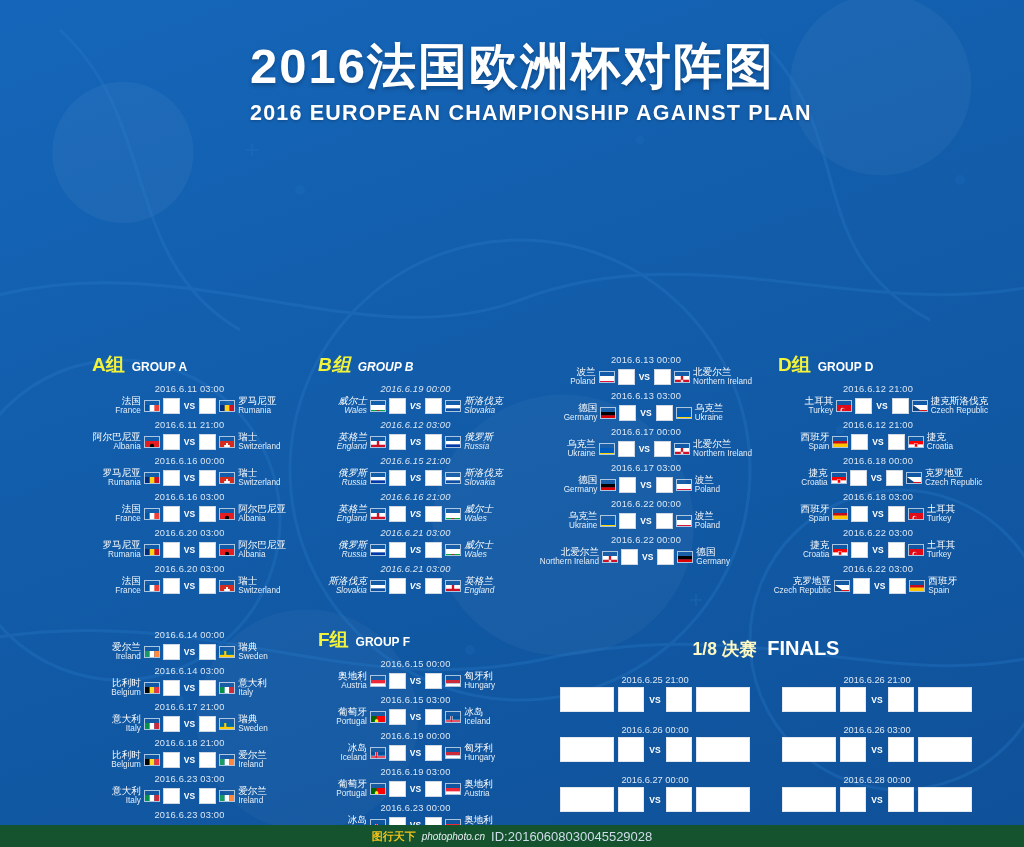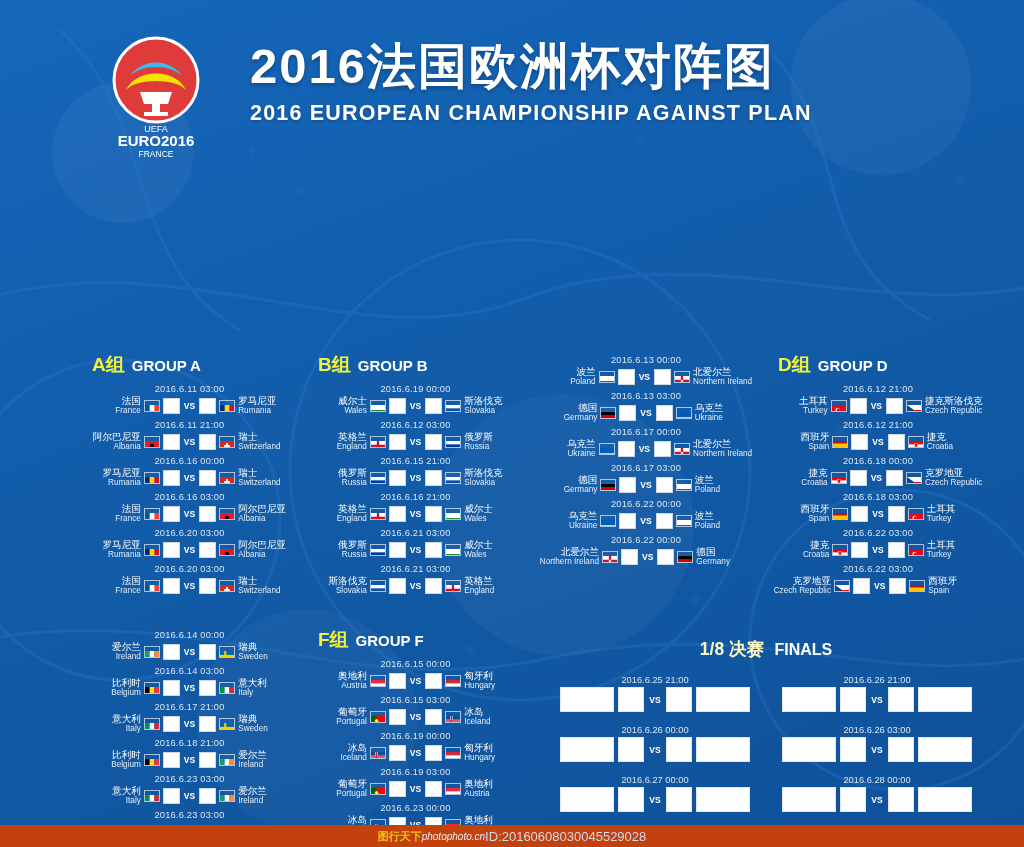--- a/index.html
+++ b/index.html
@@ -24,46 +24,46 @@
   .titles{position:absolute;left:250px;top:42px;}
   .title-cn{font-size:49px;font-weight:bold;letter-spacing:2px;line-height:1;
      text-shadow:0 2px 4px rgba(0,0,0,.28);}
   .title-en{font-size:21.5px;font-weight:bold;letter-spacing:1.2px;margin-top:10px;
      text-shadow:0 1px 3px rgba(0,0,0,.25);}
 
   .board{position:relative;padding:0 0 0 0;}
   .group{position:absolute;}
   .g-head{white-space:nowrap;margin-bottom:6px;}
   .g-head .cn{color:#f3f33a;font-size:19px;font-weight:bold;}
-  .g-head .en{color:#ffffff;font-size:15px;font-weight:bold;margin-left:7px;text-align:center;}
+  .g-head .en{color:#ffffff;font-size:12px;font-weight:bold;margin-left:7px;text-align:center;}
 
   .date{color:#d9e6f3;font-size:9.3px;text-align:center;margin:3px 0 1px;letter-spacing:.2px;}
   .match{display:flex;align-items:center;justify-content:center;gap:3px;height:22px;}
   .team{display:flex;align-items:center;gap:3px;}
   .team.left{justify-content:flex-end;}
   .team.right{justify-content:flex-start;}
   .tname{font-size:9px;line-height:10.5px;text-align:right;white-space:nowrap;}
   .team.right .tname{text-align:left;}
   .tname .cn{display:block;font-size:9.6px;}
   .tname .en{display:block;font-size:8.2px;color:#e4eef8;}
   .flag{width:14px;height:10px;border:0.5px solid rgba(255,255,255,.65);flex:0 0 auto;overflow:hidden;position:relative;}
   .score{width:15px;height:14px;background:#fff;border:1px solid #cfd8e2;flex:0 0 auto;}
   .vs{font-size:8.5px;color:#fff;font-weight:bold;padding:0 1px;}
 
   
   .ko-title{white-space:nowrap;}
   .ko-title .cn{color:#fef9c3;font-size:17.5px;font-weight:bold;}
-  .ko-title .en{color:#fff;font-size:16px;font-weight:bold;margin-left:6px;}
+  .ko-title .en{color:#fff;font-size:20px;font-weight:bold;margin-left:6px;}
   .ko-match{display:flex;align-items:center;gap:4px;}
   .blank{height:23px;background:#fff;border:1px solid #e3e8ee;}
   .b-n{width:24px;}
   .ko-date{color:#dbe7f4;font-size:9.3px;text-align:center;margin-bottom:2px;}
 
-  .footer{position:absolute;left:0;bottom:0;width:100%;height:22px;background:#c2410c;
-     display:flex;align-items:center;justify-content:center;}
+  .footer{position:absolute;left:0;bottom:0;width:100%;height:22px;background:#14532d;
+     display:flex;align-items:center;justify-content:center;gap:6px;}
   .footer .fcn{color:#f0c21a;font-size:11px;font-weight:bold;}
   .footer .fen{color:#e8eef5;font-size:10px;font-style:italic;}
   .footer .fid{color:#cfdceb;font-size:13px;}
 </style>
 </head>
 <body>
 
 <div class="bg-deco"></div>
 <svg class="bg-lines" viewBox="0 0 1024 847" preserveAspectRatio="none">
   <g fill="none" stroke="#2a7ccb" stroke-width="3">
@@ -83,34 +83,20 @@
     <circle cx="180" cy="700" r="4"></circle>
       <circle cx="960" cy="180" r="5"></circle>
   </g>
   <g fill="none" stroke="#2a7ccb" stroke-width="2" opacity=".7">
     <path d="M246 150 l12 0 M252 144 l0 12"></path>
     <path d="M690 600 l12 0 M696 594 l0 12"></path>
   </g>
 </svg>
 
 <div class="header">
-  <div class="logo">
-    <svg viewBox="0 0 120 130" width="120" height="130">
-      <circle cx="60" cy="52" r="42" fill="#e03b3b"></circle>
-      <circle cx="60" cy="52" r="42" fill="none" stroke="#ffffff" stroke-width="3"></circle>
-      <path d="M30 62 C40 40 80 40 90 62 C80 50 40 50 30 62 Z" fill="#f6e200"></path>
-      <path d="M34 48 C46 30 74 30 86 48 C74 36 46 36 34 48 Z" fill="#3fb7e8"></path>
-      <path d="M44 64 h32 l-4 12 h-24 z" fill="#ffffff"></path>
-      <rect x="56" y="76" width="8" height="8" fill="#ffffff"></rect>
-      <rect x="48" y="84" width="24" height="4" fill="#ffffff"></rect>
-      <text x="60" y="104" fill="#ffffff" font-size="9" font-family="Liberation Sans, sans-serif" text-anchor="middle">UEFA</text>
-      <text x="60" y="118" fill="#ffffff" font-size="15" font-weight="bold" font-family="Liberation Sans, sans-serif" text-anchor="middle">EURO2016</text>
-      <text x="60" y="129" fill="#ffffff" font-size="8.5" font-family="Liberation Sans, sans-serif" text-anchor="middle">FRANCE</text>
-    </svg>
-  </div>
   <div class="titles">
     <div class="title-cn">2016法国欧洲杯对阵图</div>
     <div class="title-en">2016 EUROPEAN CHAMPIONSHIP AGAINST PLAN</div>
   </div>
 </div>
 
 <div class="board">
 
   <div class="group" id="gA" style="left:92px;  top:180px; width:195px;">
       <div class="g-head"><span class="cn">A组</span><span class="en">GROUP A</span></div>
@@ -297,21 +283,21 @@
                 <rect x=".9" y=".8" width="1.2" height=".4" fill="#fff"></rect>
               </svg></span>
             <span class="tname">
               <span class="cn">瑞士</span>
               <span class="en">Switzerland</span>
             </span>
           </span>
         </span>
       </div>
     </div>
-  <div class="group" id="gB" style="left:318px; top:180px; width:195px;">
+  <div class="group" id="gB" style="left:318px; top:180px; width:195px;font-style:italic;">
       <div class="g-head"><span class="cn">B组</span><span class="en">GROUP B</span></div>
       <div class="date">2016.6.19 00:00</div>
       <div class="match">
         <span style="width:72px;display:flex;justify-content:flex-end;">
           <span class="team left">
             <span class="tname">
               <span class="cn">威尔士</span>
               <span class="en">Wales</span>
             </span>
             <span class="flag"><svg viewBox="0 0 3 2" width="14" height="10" preserveAspectRatio="none">
@@ -703,21 +689,21 @@
             <span class="flag"><svg viewBox="0 0 3 2" width="14" height="10" preserveAspectRatio="none">
                 <rect width="3" height="2" fill="#e30a17"></rect>
                 <circle cx="1.2" cy="1" r=".45" fill="#fff"></circle>
                 <circle cx="1.35" cy="1" r=".36" fill="#e30a17"></circle>
               </svg></span>
           </span>
         </span>
         <span class="score"></span>
         <span class="vs">VS</span>
         <span class="score"></span>
-        <span style="width:72px;display:flex;justify-content:flex-start;">
+        <span style="width:64px;display:flex;justify-content:flex-start;">
           <span class="team right">
             <span class="flag"><svg viewBox="0 0 3 2" width="14" height="10" preserveAspectRatio="none">
                 <rect width="3" height="1" fill="#fff"></rect>
                 <rect y="1" width="3" height="1" fill="#d7141a"></rect>
                 <path d="M0 0 L1.5 1 L0 2z" fill="#11457e"></path>
               </svg></span>
             <span class="tname">
               <span class="cn">捷克斯洛伐克</span>
               <span class="en">Czech Republic</span>
             </span>

